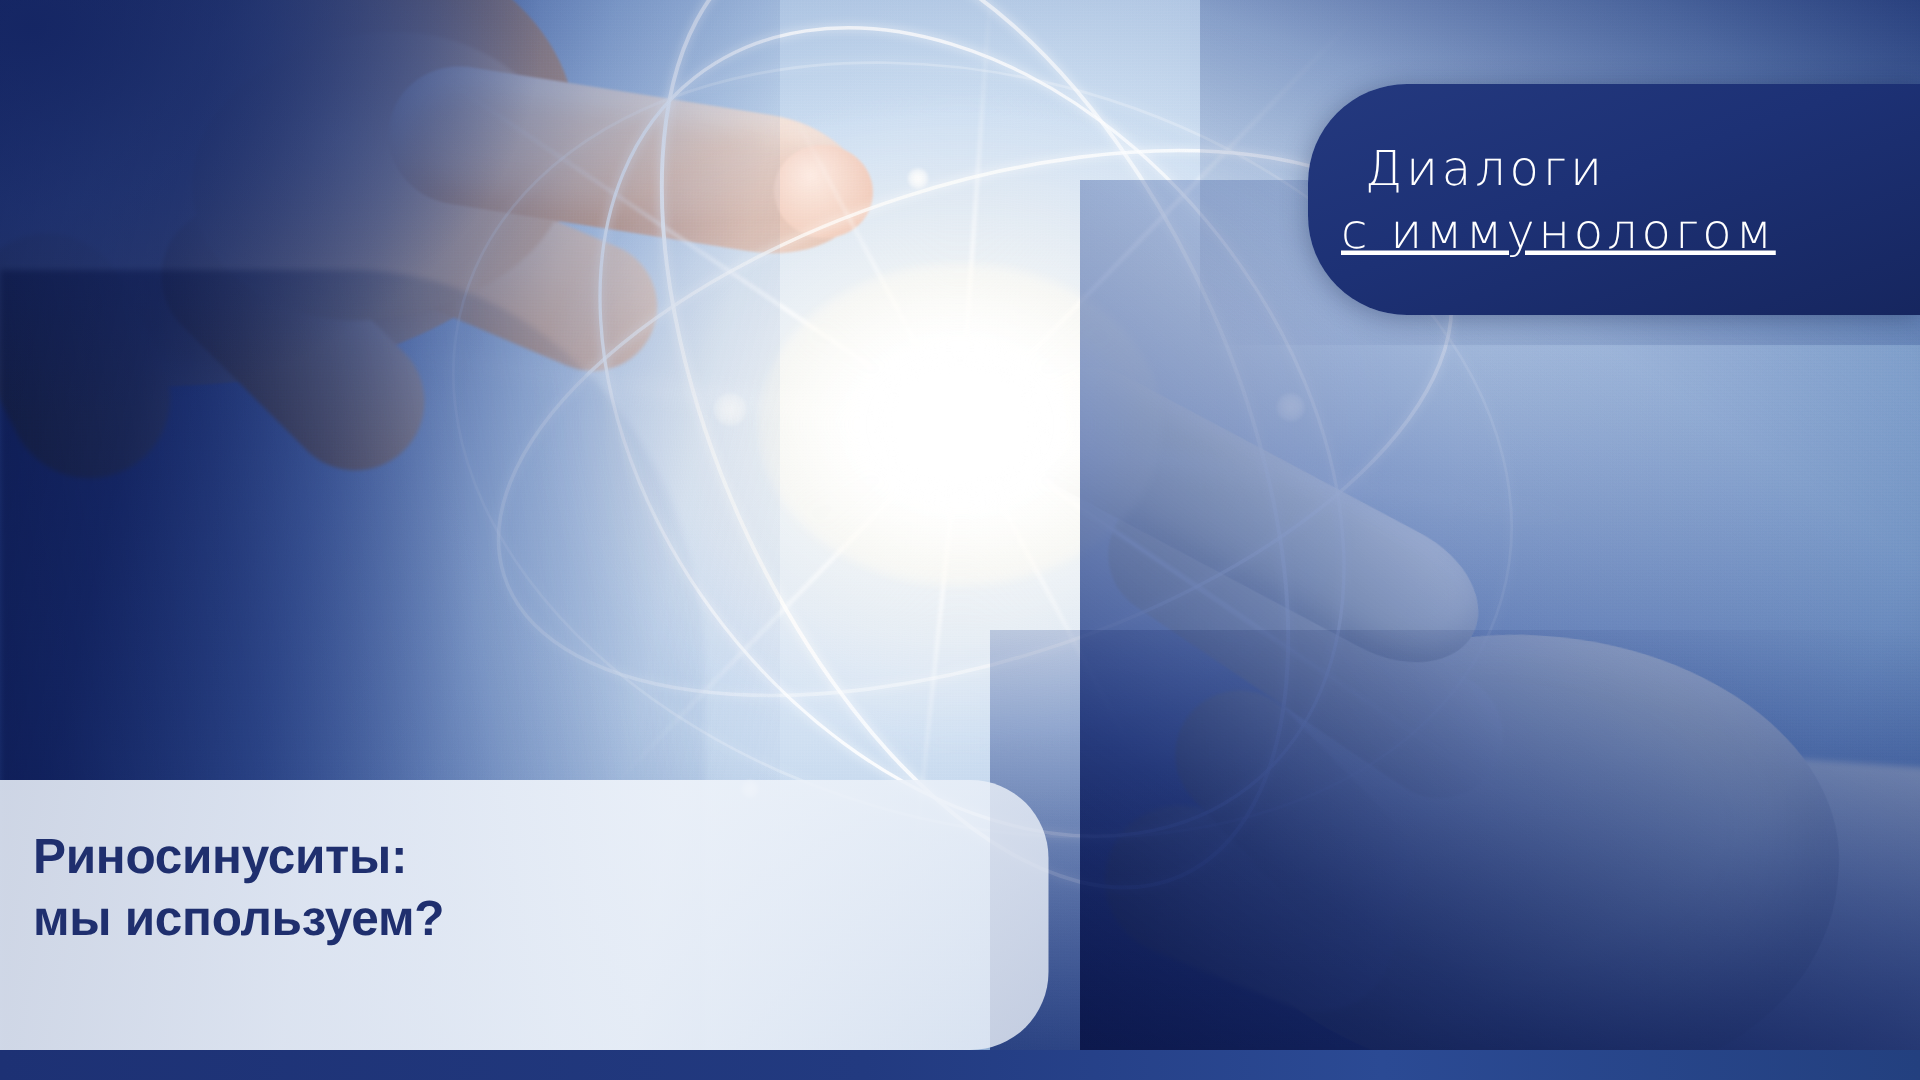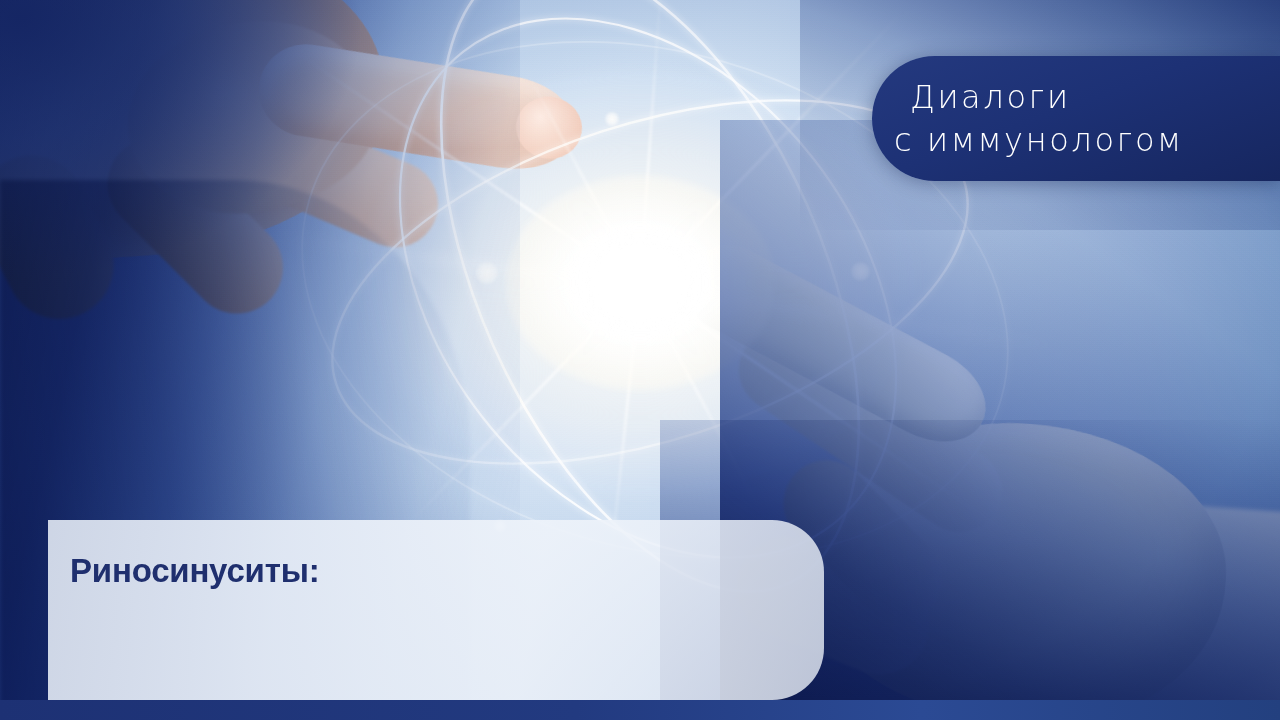--- a/index.html
+++ b/index.html
@@ -307,58 +307,57 @@
     background: radial-gradient(circle, #ffffff 0%, rgba(255,255,255,.75) 40%, rgba(255,255,255,0) 100%);
     filter: blur(1px);
   }
 
   
   .badge {
     position: absolute;
     left: 872px;
     top: 56px;
     width: 408px;
-    height: 125px;
+    height: 154px;
     background: linear-gradient(160deg, #24397f 0%, #1d3175 45%, #16265f 100%);
     border-radius: 66px 0 0 66px;
     box-shadow: 0 2px 18px rgba(12,26,70,.35);
     display: flex;
     flex-direction: column;
     justify-content: center;
     padding-left: 22px;
     box-sizing: border-box;
   }
   .badge-line {
     color: #ffffff;
     font-family: "DejaVu Sans", sans-serif;
     font-weight: 300;
     font-size: 32px;
     line-height: 1.32;
     letter-spacing: 2.6px;
     white-space: nowrap;
   }
   .badge-line.l1 { padding-left: 16px; }
-  .badge-line.l2 { padding-left: 0px; }
+  .badge-line.l2 { padding-left: 0px; text-decoration: underline; }
 
   
   .caption {
     position: absolute;
     left: 0;
     top: 520px;
-    width: 776px;
+    width: 699px;
     height: 180px;
     background: linear-gradient(100deg,
         rgba(226,233,244,.90) 0%,
         rgba(233,239,248,.93) 30%,
         rgba(238,243,250,.92) 62%,
         rgba(232,238,247,.80) 100%);
     border-radius: 0 52px 52px 0;
     box-sizing: border-box;
     padding: 30px 30px 14px 22px;
-    margin-left: 48px;
   }
   .caption-line {
     color: #1f2f6e;
     font-family: "Liberation Sans", sans-serif;
     font-weight: bold;
     font-size: 33px;
     line-height: 41px;
     letter-spacing: -0.2px;
     white-space: nowrap;
   }
@@ -470,17 +469,18 @@
   <div class="overlay-bottomright"></div>
   <div class="vignette"></div>
 
   <div class="badge">
     <div class="badge-line l1">Диалоги</div>
     <div class="badge-line l2">с иммунологом</div>
   </div>
 
   <div class="caption">
     <div class="caption-line">Риносинуситы:</div>
+    <div class="caption-line">мы используем?</div>
   </div>
 
   <div class="bottom-strip"></div>
 
 </div>
 
 </body></html>

